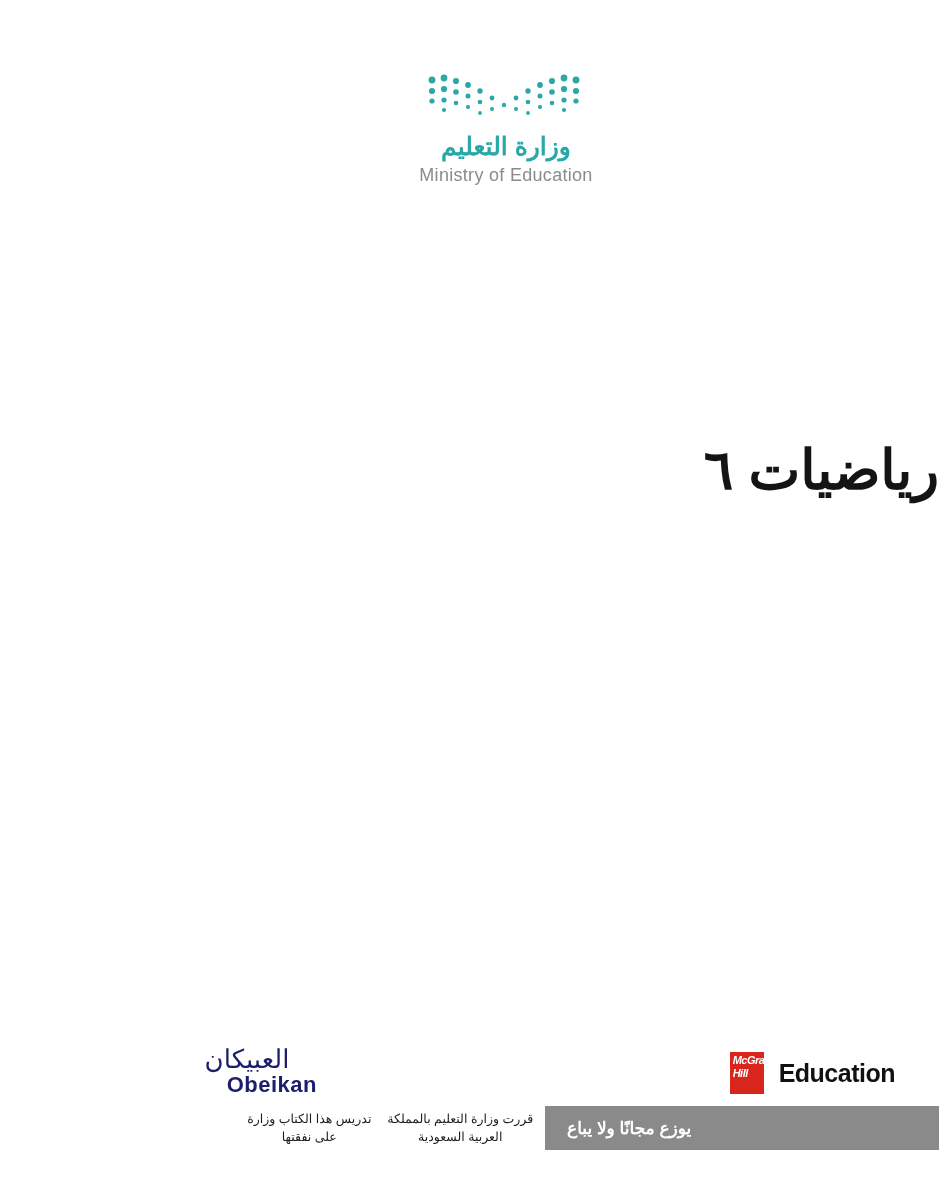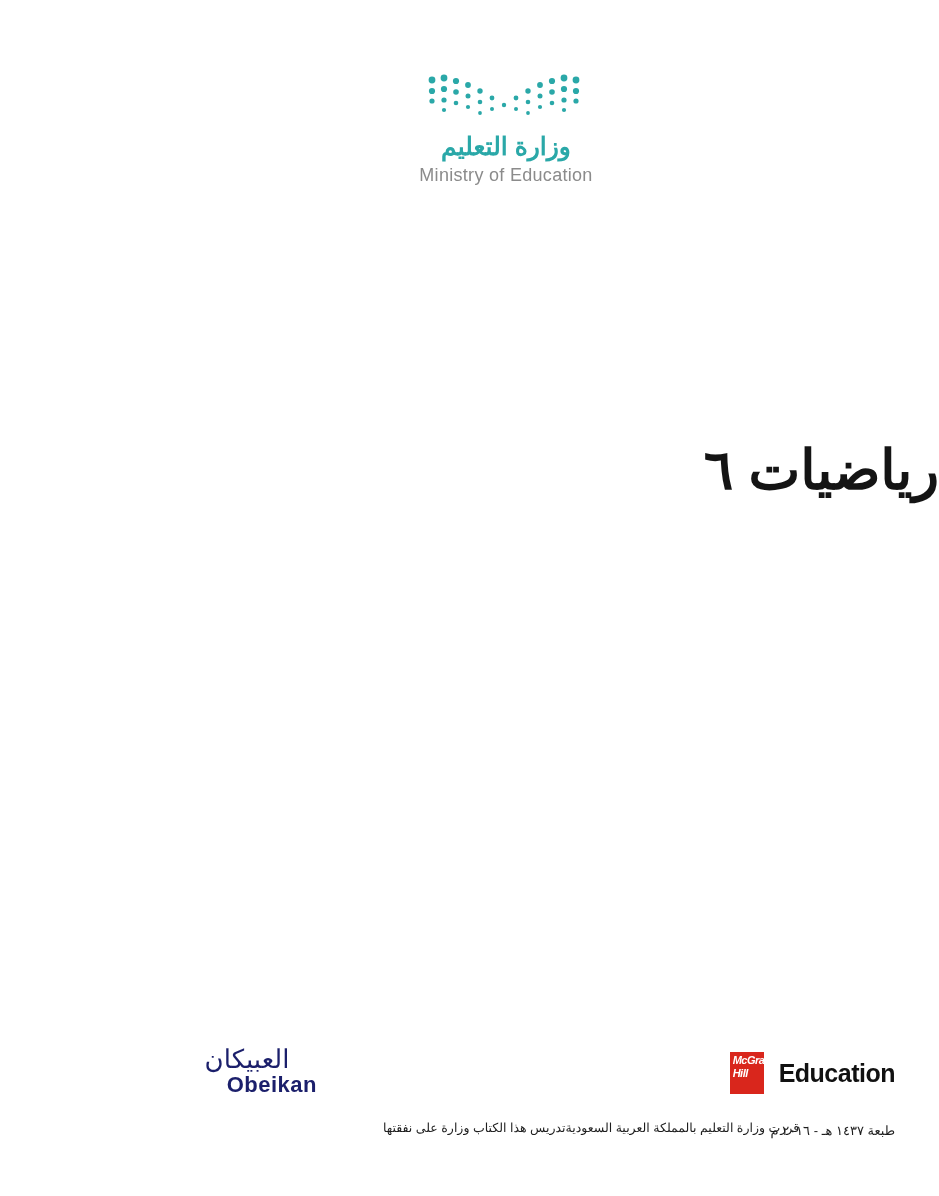--- a/index.html
+++ b/index.html
@@ -252,19 +252,20 @@
   </div>
 
   <div class="mcgraw-logo">
     <div class="mcgraw-mark">McGraw Hill</div>
     <div class="mcgraw-word">Education</div>
   </div>
 
   <div class="edition">طبعة ١٤٣٧ هـ - ٢٠١٦ م</div>
 
   <div class="bottom-bar">
+    <div class="free-note">يوزع مجانًا ولا يباع</div>
     <div class="approval">
       <div>قررت وزارة التعليم بالمملكة العربية السعودية</div>
       <div>تدريس هذا الكتاب وزارة على نفقتها</div>
     </div>
   </div>
 
 </div>
 
 </body></html>

